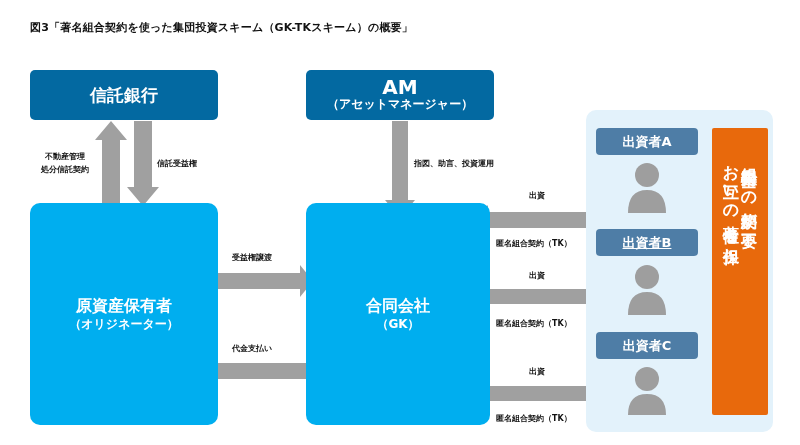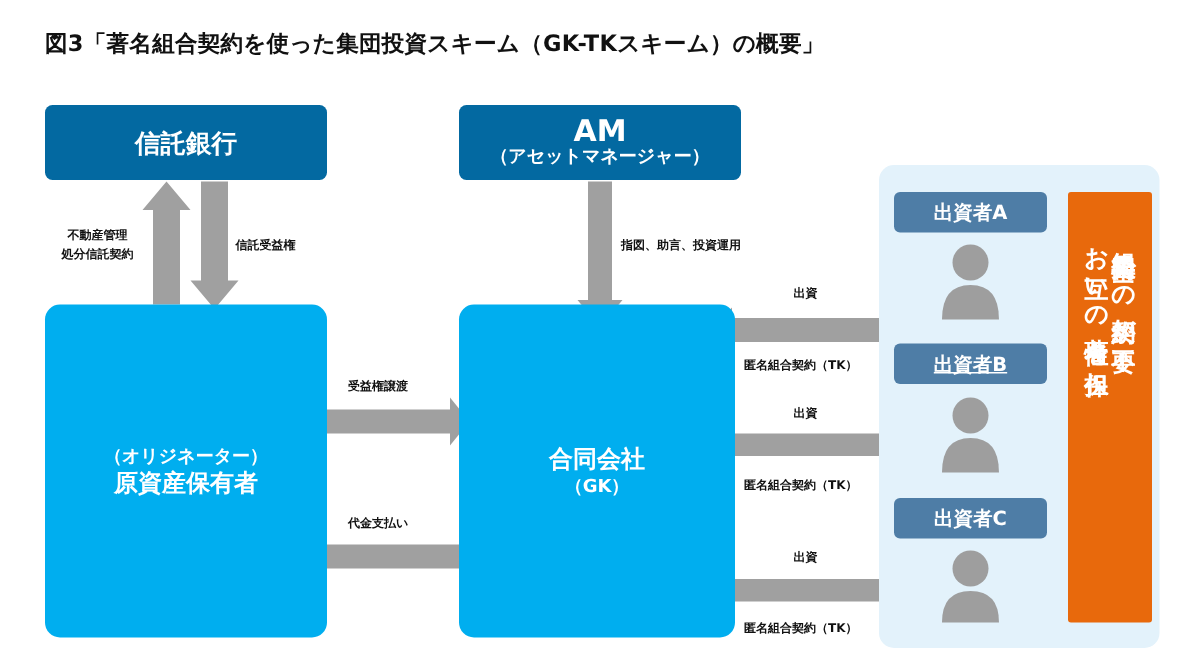--- a/index.html
+++ b/index.html
@@ -1,18 +1,18 @@
 <!DOCTYPE html>
 <html><head>
 <meta charset="utf-8">
 <style>
   html,body{margin:0;padding:0;background:#fff;}
   body{width:800px;height:445px;position:relative;overflow:hidden;font-family:"DejaVu Sans","Liberation Sans",sans-serif;color:#111;}
   .abs{position:absolute;}
-  .title{left:30px;top:20px;font-size:15px;font-weight:bold;letter-spacing:0.2px;white-space:nowrap;}
+  .title{left:30px;top:20px;font-size:11px;font-weight:bold;letter-spacing:0.2px;white-space:nowrap;}
   .pbox{background:#0369a1;color:#fff;border-radius:5px;text-align:center;font-weight:bold;display:flex;flex-direction:column;justify-content:center;align-items:center;}
   .bbox{background:#00aeef;color:#fff;border-radius:10px;text-align:center;font-weight:bold;display:flex;flex-direction:column;justify-content:center;align-items:center;}
   .lbl{font-size:8px;font-weight:bold;white-space:nowrap;color:#111;}
   .panel{background:#e3f2fb;border-radius:10px;}
   .inv{background:#4e7da6;color:#fff;border-radius:4px;font-weight:bold;font-size:13px;display:flex;align-items:center;justify-content:center;}
   .orange{background:#e8690c;color:#fff;font-weight:bold;font-size:16px;border-radius:2px;display:flex;flex-direction:row-reverse;justify-content:center;align-items:flex-start;gap:2px;padding-top:28px;box-sizing:border-box;}
   .vcol{writing-mode:vertical-rl;line-height:1;letter-spacing:1px;}
   svg{position:absolute;left:0;top:0;}
 </style>
 </head>
@@ -39,22 +39,22 @@
 
 <div class="abs pbox" style="left:30px;top:70px;width:188px;height:50px;font-size:17px;">
   <span>信託銀行</span>
 </div>
 <div class="abs pbox" style="left:306px;top:70px;width:188px;height:50px;">
   <span style="font-size:20px;line-height:18px;">AM</span>
   <span style="font-size:12px;line-height:16px;">（アセットマネージャー）</span>
 </div>
 
 <div class="abs bbox" style="left:30px;top:203px;width:188px;height:222px;">
+  <span style="font-size:16px;line-height:20px;">原資産保有者</span>
   <span style="font-size:12px;line-height:16px;">（オリジネーター）</span>
-  <span style="font-size:16px;line-height:20px;">原資産保有者</span>
 </div>
 <div class="abs bbox" style="left:306px;top:203px;width:184px;height:222px;">
   <span style="font-size:16px;line-height:20px;">合同会社</span>
   <span style="font-size:12px;line-height:16px;">（GK）</span>
 </div>
 
 <div class="abs lbl" style="left:28px;top:150px;text-align:center;line-height:13px;margin-left:13px;">
   <div>不動産管理</div>
   <div>処分信託契約</div>
 </div>

